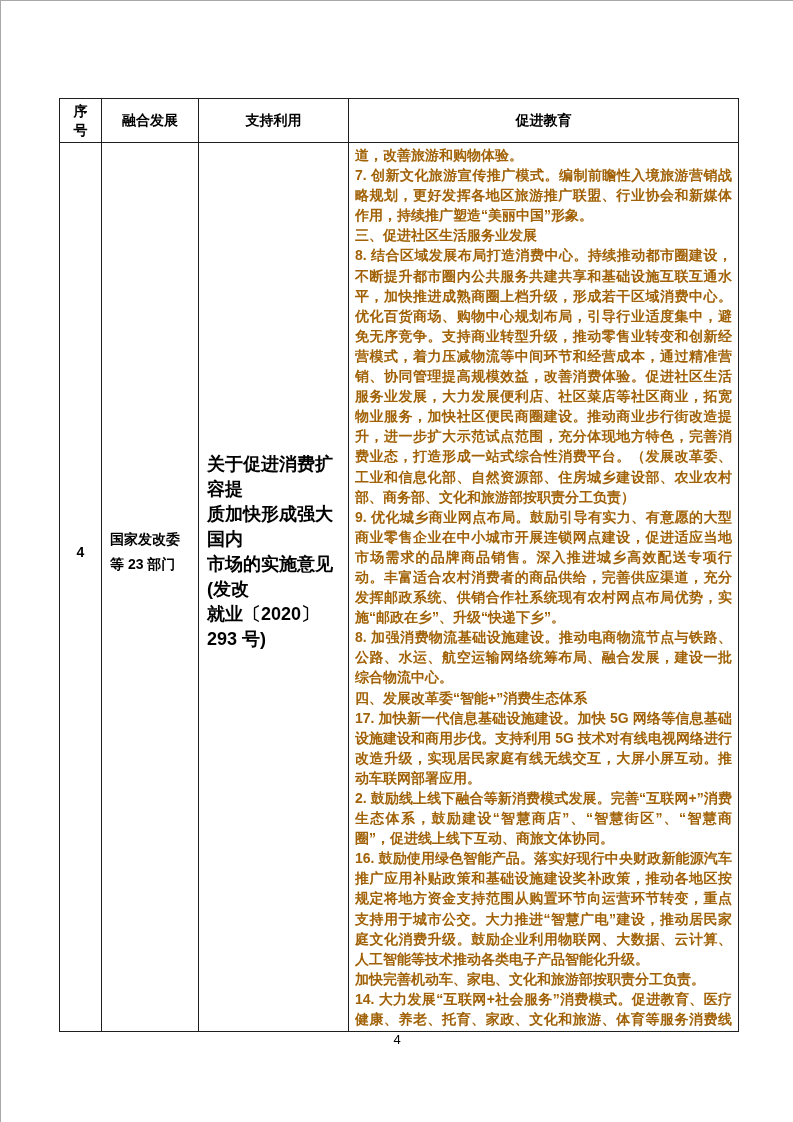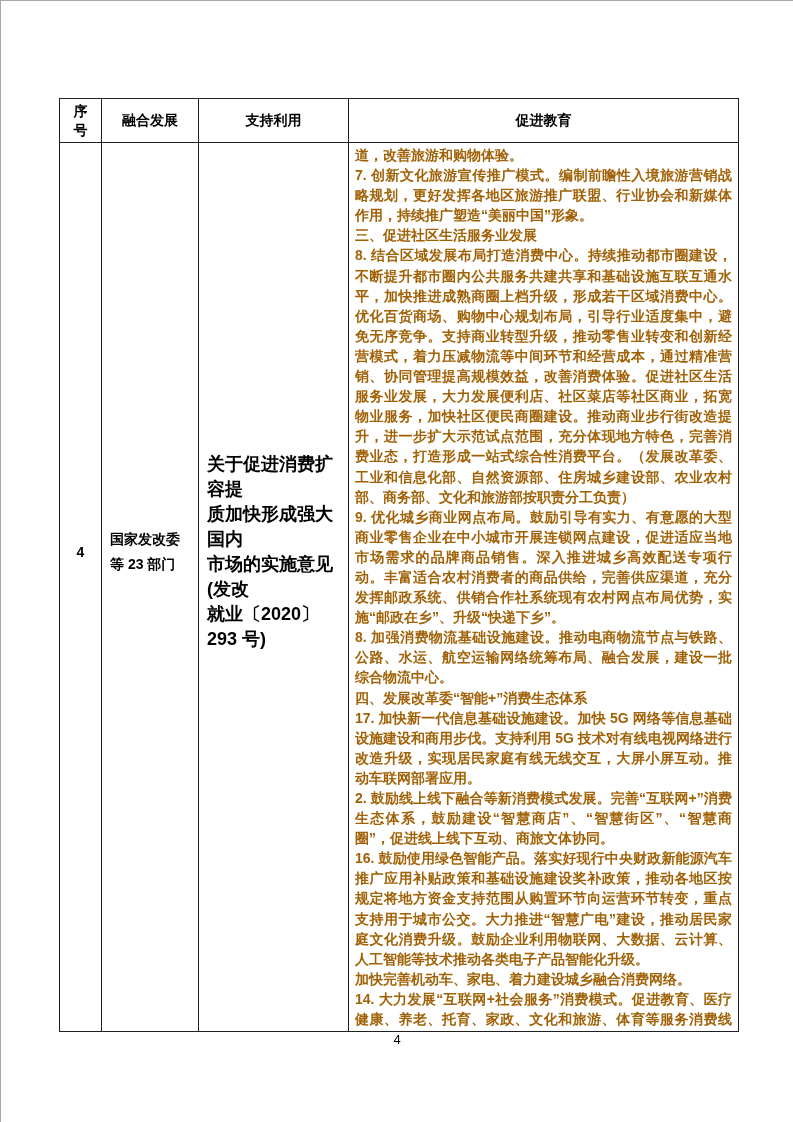--- a/index.html
+++ b/index.html
@@ -134,21 +134,21 @@
               <p class="para">道，改善旅游和购物体验。</p>
               <p class="para">7. 创新文化旅游宣传推广模式。编制前瞻性入境旅游营销战略规划，更好发挥各地区旅游推广联盟、行业协会和新媒体作用，持续推广塑造“美丽中国”形象。</p>
               <p class="para">三、促进社区生活服务业发展</p>
               <p class="para">8. 结合区域发展布局打造消费中心。持续推动都市圈建设，不断提升都市圈内公共服务共建共享和基础设施互联互通水平，加快推进成熟商圈上档升级，形成若干区域消费中心。优化百货商场、购物中心规划布局，引导行业适度集中，避免无序竞争。支持商业转型升级，推动零售业转变和创新经营模式，着力压减物流等中间环节和经营成本，通过精准营销、协同管理提高规模效益，改善消费体验。促进社区生活服务业发展，大力发展便利店、社区菜店等社区商业，拓宽物业服务，加快社区便民商圈建设。推动商业步行街改造提升，进一步扩大示范试点范围，充分体现地方特色，完善消费业态，打造形成一站式综合性消费平台。（发展改革委、工业和信息化部、自然资源部、住房城乡建设部、农业农村部、商务部、文化和旅游部按职责分工负责）</p>
               <p class="para">9. 优化城乡商业网点布局。鼓励引导有实力、有意愿的大型商业零售企业在中小城市开展连锁网点建设，促进适应当地市场需求的品牌商品销售。深入推进城乡高效配送专项行动。丰富适合农村消费者的商品供给，完善供应渠道，充分发挥邮政系统、供销合作社系统现有农村网点布局优势，实施“邮政在乡”、升级“快递下乡”。</p>
               <p class="para">8. 加强消费物流基础设施建设。推动电商物流节点与铁路、公路、水运、航空运输网络统筹布局、融合发展，建设一批综合物流中心。</p>
               <p class="para">四、发展改革委“智能+”消费生态体系</p>
               <p class="para">17. 加快新一代信息基础设施建设。加快 5G 网络等信息基础设施建设和商用步伐。支持利用 5G 技术对有线电视网络进行改造升级，实现居民家庭有线无线交互，大屏小屏互动。推动车联网部署应用。</p>
               <p class="para">2. 鼓励线上线下融合等新消费模式发展。完善“互联网+”消费生态体系，鼓励建设“智慧商店”、“智慧街区”、“智慧商圈”，促进线上线下互动、商旅文体协同。</p>
               <p class="para">16. 鼓励使用绿色智能产品。落实好现行中央财政新能源汽车推广应用补贴政策和基础设施建设奖补政策，推动各地区按规定将地方资金支持范围从购置环节向运营环节转变，重点支持用于城市公交。大力推进“智慧广电”建设，推动居民家庭文化消费升级。鼓励企业利用物联网、大数据、云计算、人工智能等技术推动各类电子产品智能化升级。</p>
-              <p class="para">加快完善机动车、家电、着力建设城乡融合消费网络。</p>
+              <p class="para">加快完善机动车、家电、文化和旅游部按职责分工负责。</p>
               <p class="para">14. 大力发展“互联网+社会服务”消费模式。促进教育、医疗健康、养老、托育、家政、文化和旅游、体育等服务消费线上</p>
             </div>
         </td>
       </tr>
     </tbody>
   </table>
 
   <div class="page-number">4</div>
 
 </div>

